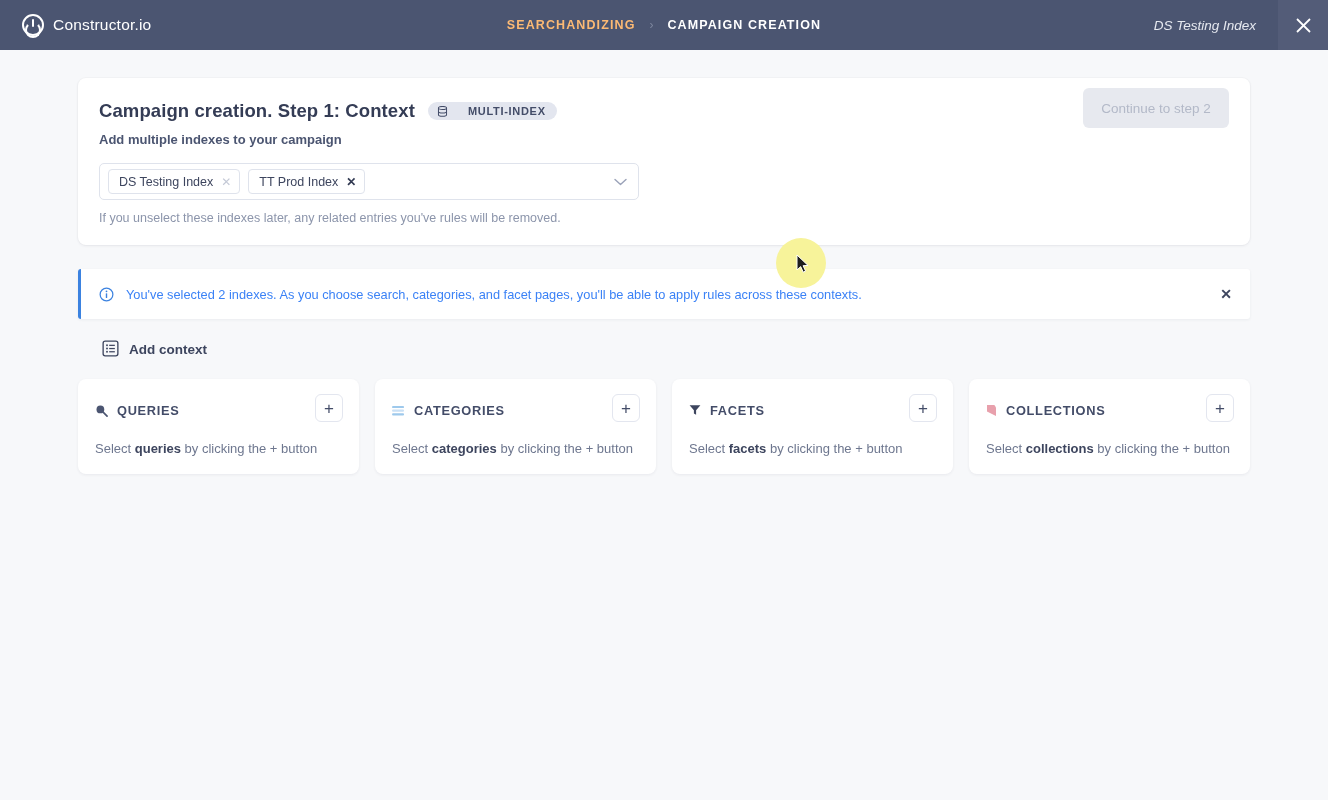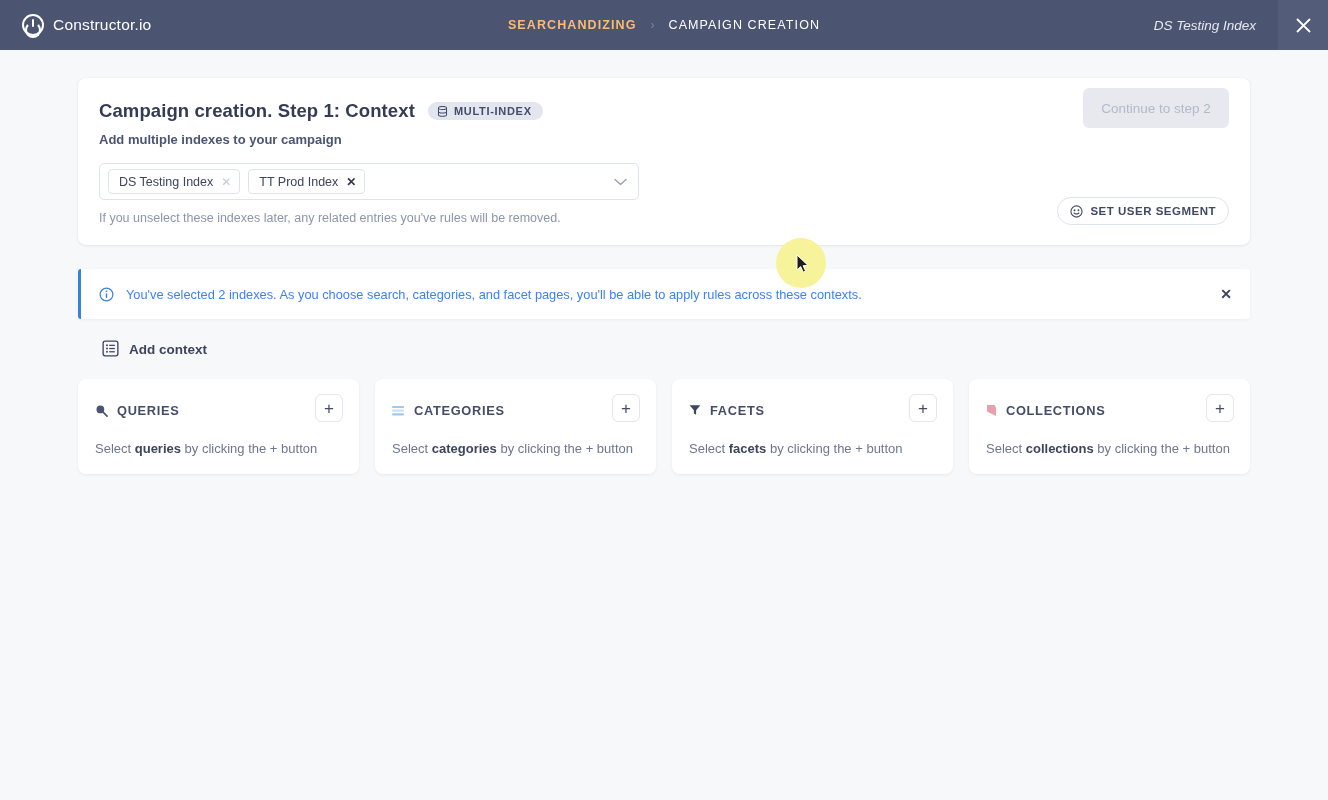--- a/index.html
+++ b/index.html
@@ -76,21 +76,21 @@
     font-weight: 600;
   }
   .crumb-sep {
     color: #7d869e;
     font-size: 12px;
   }
   .crumb-active {
     color: #ffffff;
     font-size: 12.5px;
     letter-spacing: 1.1px;
-    font-weight: 400;
+    font-weight: 700;
   }
 
   .topbar-right {
     margin-left: auto;
     display: flex;
     align-items: center;
     height: 100%;
   }
   .index-label {
     color: #e6e9f0;
@@ -143,21 +143,21 @@
   }
   .title {
     font-size: 18.5px;
     font-weight: 700;
     color: #343c55;
     letter-spacing: .1px;
   }
   .badge {
     display: inline-flex;
     align-items: center;
-    gap: 6px;
+    gap: 20px;
     background: #e3e6ef;
     color: #434c68;
     border-radius: 11px;
     padding: 3px 11px 3px 9px;
     font-size: 11px;
     font-weight: 700;
     letter-spacing: .7px;
   }
   .subtitle {
     margin-top: 10px;
@@ -415,29 +415,20 @@
           <svg width="13" height="8" viewBox="0 0 13 8">
             <polyline points="1,1.5 6.5,6.5 12,1.5" fill="none" stroke="#9aa2b8" stroke-width="1.4" stroke-linecap="round" stroke-linejoin="round"></polyline>
           </svg>
         </span>
       </div>
 
       <div class="hint">If you unselect these indexes later, any related entries you've rules will be removed.</div>
 
       <button class="continue-btn">Continue to step 2</button>
 
-      <button class="segment-btn">
-        <svg width="13" height="13" viewBox="0 0 14 14">
-          <circle cx="7" cy="7" r="6" fill="none" stroke="#414a64" stroke-width="1.2"></circle>
-          <circle cx="4.9" cy="5.6" r="1" fill="#414a64"></circle>
-          <circle cx="9.1" cy="5.6" r="1" fill="#414a64"></circle>
-          <path d="M4.4 8.6 q2.6 2.2 5.2 0" fill="none" stroke="#414a64" stroke-width="1.2" stroke-linecap="round"></path>
-        </svg>
-        <span>SET USER SEGMENT</span>
-      </button>
     </div>
 
     
     <div class="banner">
       <span class="banner-icon">
         <svg width="15" height="15" viewBox="0 0 16 16">
           <circle cx="8" cy="8" r="6.8" fill="none" stroke="#3b82e0" stroke-width="1.3"></circle>
           <circle cx="8" cy="4.6" r="0.95" fill="#3b82e0"></circle>
           <rect x="7.25" y="6.6" width="1.5" height="5.2" rx=".7" fill="#3b82e0"></rect>
         </svg>

